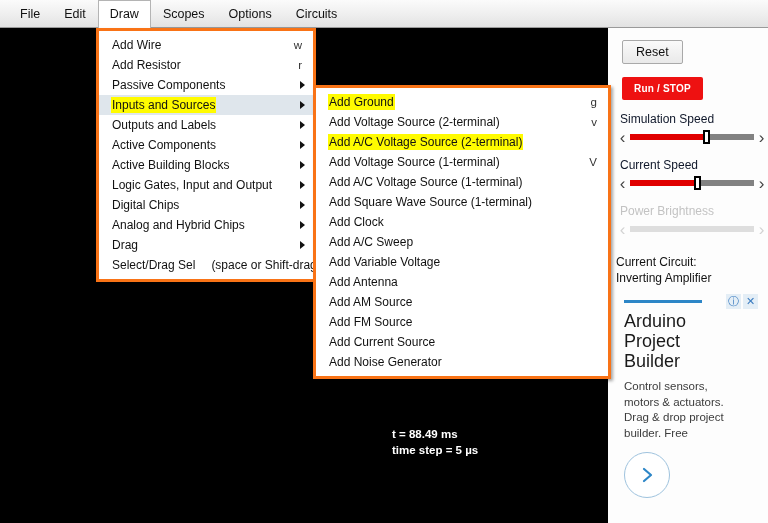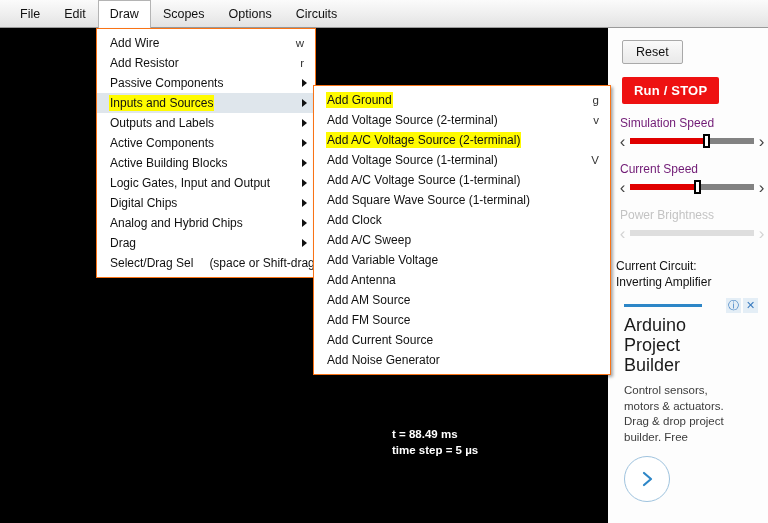--- a/index.html
+++ b/index.html
@@ -86,36 +86,36 @@
     background: linear-gradient(to bottom, #fafafa, #e9e9e9);
     border: 1px solid #a9a9a9;
     border-radius: 2px;
     padding: 4px 13px;
     margin: 4px 0 0 8px;
     cursor: pointer;
   }
   #run-stop-button {
     display: inline-block;
     font-family: "Liberation Sans", sans-serif;
-    font-size: 13px;
+    font-size: 10px;
     font-weight: bold;
     color: #ffffff;
     background: #ee1111;
     border: none;
     border-radius: 2px;
     padding: 6px 12px;
     margin: 13px 0 0 8px;
     letter-spacing: 0.2px;
     cursor: pointer;
   }
 
   .slider-block { margin: 12px 0 0 0; padding-left: 2px; }
   .slider-label {
     font-size: 12px;
-    color: #701a75;
+    color: #0f172a;
     line-height: 15px;
     padding-left: 4px;
   }
   .slider-label.disabled { color: #c3c3c3; }
   .slider-row {
     display: flex;
     align-items: center;
     height: 18px;
     margin-top: 1px;
   }
@@ -221,21 +221,21 @@
     justify-content: center;
     cursor: pointer;
     background: #ffffff;
   }
   #ad-cta svg { display: block; }
 
   
   .dropdown {
     position: absolute;
     background: #ffffff;
-    border: 1px solid #f97316;
+    border: 3px solid #f97316;
     box-shadow: 2px 2px 3px rgba(0,0,0,0.35);
     box-sizing: border-box;
     padding: 4px 0;
     z-index: 30;
   }
   #draw-menu {
     left: 96px;
     top: 28px;
     width: 220px;
   }

